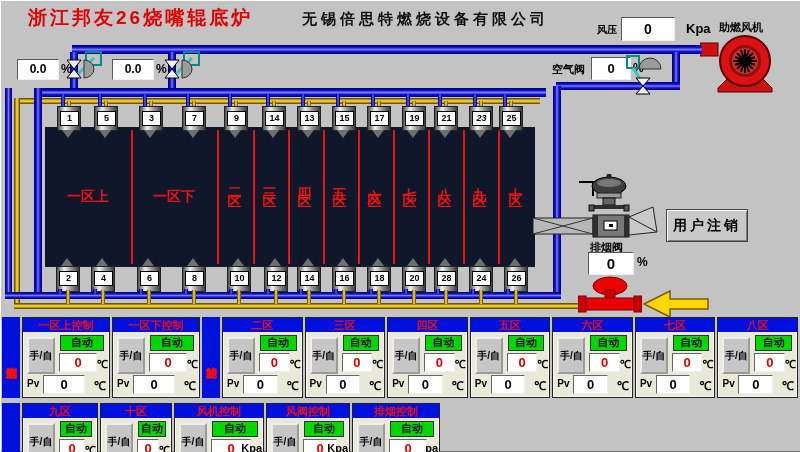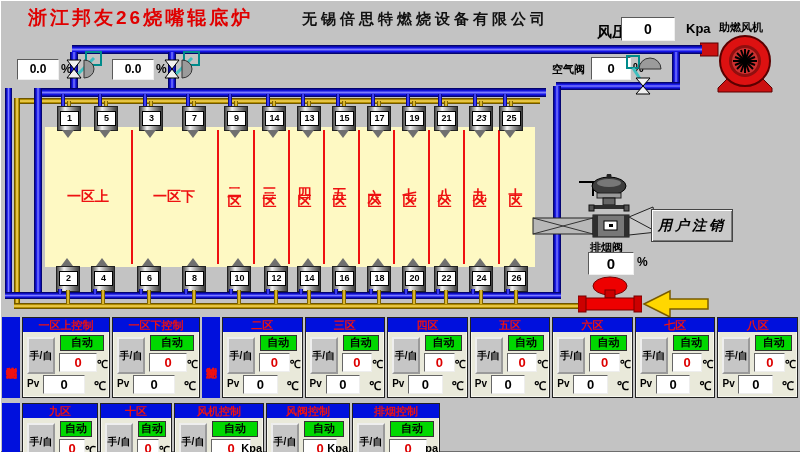--- a/index.html
+++ b/index.html
@@ -11,21 +11,21 @@
   .t-company{left:302px;top:10px;font-size:15px;font-weight:bold;color:#111;letter-spacing:4px;}
   .lbl{font-weight:bold;color:#000;}
   .disp{background:#fff;border:1px solid;border-color:#5a5a5a #efefef #efefef #5a5a5a;
         font-weight:bold;color:#000;text-align:center;}
   
   .bpipe-h{background:linear-gradient(to bottom,#000050,#1414e6 30%,#7d7dff 50%,#1414e6 72%,#000050);}
   .bpipe-v{background:linear-gradient(to right,#000050,#1414e6 30%,#7d7dff 50%,#1414e6 72%,#000050);}
   .ypipe-h{background:linear-gradient(to bottom,#4d3a00,#c09a00 30%,#ffe070 50%,#c09a00 72%,#4d3a00);}
   .ypipe-v{background:linear-gradient(to right,#4d3a00,#c09a00 30%,#ffe070 50%,#c09a00 72%,#4d3a00);}
   
-  #furnace{left:45px;top:127px;width:490px;height:140px;background:#fef9c3;}
+  #furnace{left:45px;top:127px;width:490px;height:140px;background:#0f172a;}
   .divider{position:absolute;top:3px;width:2px;height:134px;background:#ee1111;}
   .zone-wide{position:absolute;top:61px;width:70px;text-align:center;color:#ee1111;font-weight:bold;font-size:14px;}
   .zone-narrow{position:absolute;top:50px;color:#ee1111;font-weight:bold;font-size:14px;
                writing-mode:vertical-rl;text-orientation:upright;letter-spacing:6px;}
   
   .burner-body{position:absolute;width:22px;height:23px;border:1px solid #222;
      background:linear-gradient(to right,#4a4a4a,#f2f2f2 32%,#9a9a9a 62%,#3c3c3c);}
   .burner-plate{position:absolute;width:17px;height:13px;background:#fff;border:1px solid #000;
      font-size:9px;font-weight:bold;text-align:center;line-height:13px;color:#000;}
   .nozzle-down{position:absolute;width:0;height:0;border-left:6px solid transparent;
@@ -63,21 +63,21 @@
   .pv-unit{position:absolute;top:59px;font-size:12px;font-weight:bold;color:#000;}
 </style>
 </head>
 <body>
 
 <div id="screen">
 
   <div class="abs t-plant">浙江邦友26烧嘴辊底炉</div>
   <div class="abs t-company">无锡倍思特燃烧设备有限公司</div>
 
-  <div class="abs lbl" style="left:597px;top:23px;font-size:15px;">风压</div>
+  <div class="abs lbl" style="left:597px;top:23px;font-size:10px;">风压</div>
   <div class="abs disp" style="left:621px;top:17px;width:52px;height:22px;font-size:14px;line-height:22px;">0</div>
   <div class="abs lbl" style="left:686px;top:21px;font-size:13px;">Kpa</div>
 
   <div class="abs lbl" style="left:719px;top:20px;font-size:11px;">助燃风机</div>
   <svg class="abs" style="left:700px;top:30px;" width="84" height="64" viewBox="0 0 84 64">
     <rect x="0" y="13" width="18" height="13" fill="#cc1111" stroke="#5a0000"></rect>
     <polygon points="18,58 32,44 58,44 72,58 72,62 18,62" fill="#cc1111" stroke="#5a0000"></polygon>
     <circle cx="45" cy="31" r="25" fill="#dd1111" stroke="#5a0000" stroke-width="2"></circle>
     <circle cx="45" cy="31" r="16" fill="#8f0f0f"></circle>
     <circle cx="45" cy="31" r="13" fill="#cc3030"></circle>
@@ -297,21 +297,21 @@
       <div class="abs ypipe-v" style="left: 377px; top: 290px; width: 4px; height: 14px;"></div>
       <div class="abs bpipe-v" style="left: 369px; top: 289px; width: 4px; height: 5px;"></div>
       <div class="abs nozzle-up" style="left: 407px; top: 258px;"></div>
       <div class="abs burner-body" style="left: 402px; top: 266px; height: 24px;">
         <div class="burner-plate" style="left: 2px; top: 4px;">20</div>
       </div>
       <div class="abs ypipe-v" style="left: 412px; top: 290px; width: 4px; height: 14px;"></div>
       <div class="abs bpipe-v" style="left: 404px; top: 289px; width: 4px; height: 5px;"></div>
       <div class="abs nozzle-up" style="left: 439px; top: 258px;"></div>
       <div class="abs burner-body" style="left: 434px; top: 266px; height: 24px;">
-        <div class="burner-plate" style="left: 2px; top: 4px;">22</div>
+        <div class="burner-plate" style="left: 2px; top: 4px;">28</div>
       </div>
       <div class="abs ypipe-v" style="left: 444px; top: 290px; width: 4px; height: 14px;"></div>
       <div class="abs bpipe-v" style="left: 436px; top: 289px; width: 4px; height: 5px;"></div>
       <div class="abs nozzle-up" style="left: 474px; top: 258px;"></div>
       <div class="abs burner-body" style="left: 469px; top: 266px; height: 24px;">
         <div class="burner-plate" style="left: 2px; top: 4px;">24</div>
       </div>
       <div class="abs ypipe-v" style="left: 479px; top: 290px; width: 4px; height: 14px;"></div>
       <div class="abs bpipe-v" style="left: 471px; top: 289px; width: 4px; height: 5px;"></div>
       <div class="abs nozzle-up" style="left: 509px; top: 258px;"></div>
@@ -352,21 +352,21 @@
     <ellipse cx="32" cy="10" rx="17" ry="9" fill="#ee0000" stroke="#700"></ellipse>
     <rect x="27" y="14" width="10" height="8" fill="#cc0000" stroke="#700"></rect>
     <rect x="6" y="22" width="52" height="12" fill="#ee0000" stroke="#700"></rect>
     <rect x="0" y="20" width="8" height="16" fill="#cc0000" stroke="#700"></rect>
     <rect x="56" y="20" width="8" height="16" fill="#cc0000" stroke="#700"></rect>
   </svg>
   <svg class="abs" style="left:642px;top:289px;" width="68" height="30" viewBox="0 0 68 30">
     <polygon points="2,15 28,2 28,10 66,10 66,20 28,20 28,28" fill="#ffd700" stroke="#7a5c00" stroke-width="1.5"></polygon>
   </svg>
 
-  <div class="abs userbtn" style="left:651px;top:209px;width:80px;height:31px;font-style:italic;">用户注销</div>
+  <div class="abs userbtn" style="left:666px;top:209px;width:80px;height:31px;">用户注销</div>
 
   <div id="row1" class="ctl-row" style="left:2px;top:317px;width:796px;height:81px;">
       <div class="vbar">连续比例控制</div>
       <div class="panel" style="width: 86px;">
         <div class="panel-header">一区上控制</div>
         <button class="manual-btn">手/自</button>
         <div class="auto-ind" style="width: calc(100% - 44px);">自动</div>
         <div class="sv-box" style="width: calc(100% - 50px);">0</div>
         <span class="sv-unit" style="right: 1px;">℃</span>
         <span class="pv-label">Pv</span>

